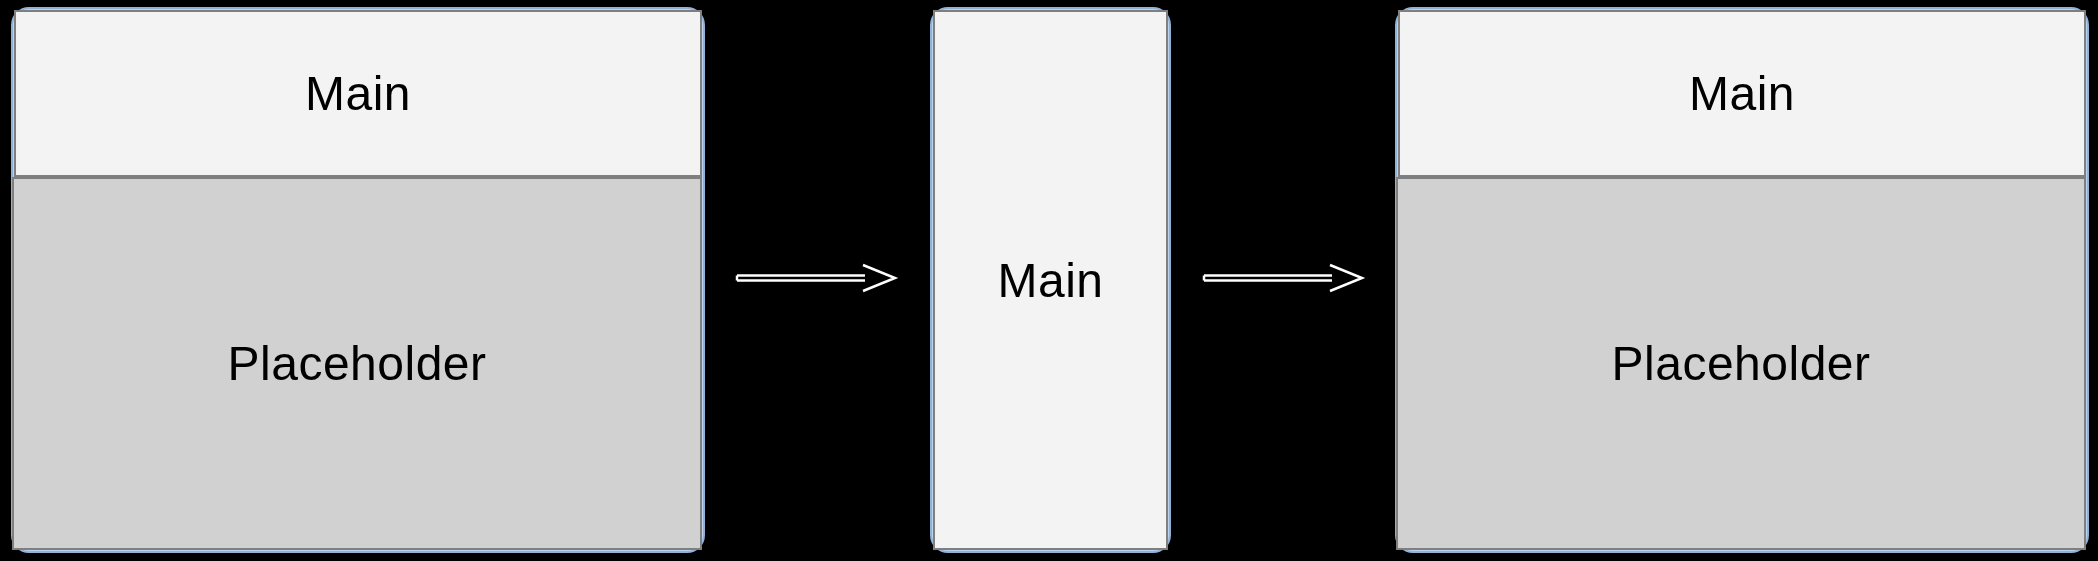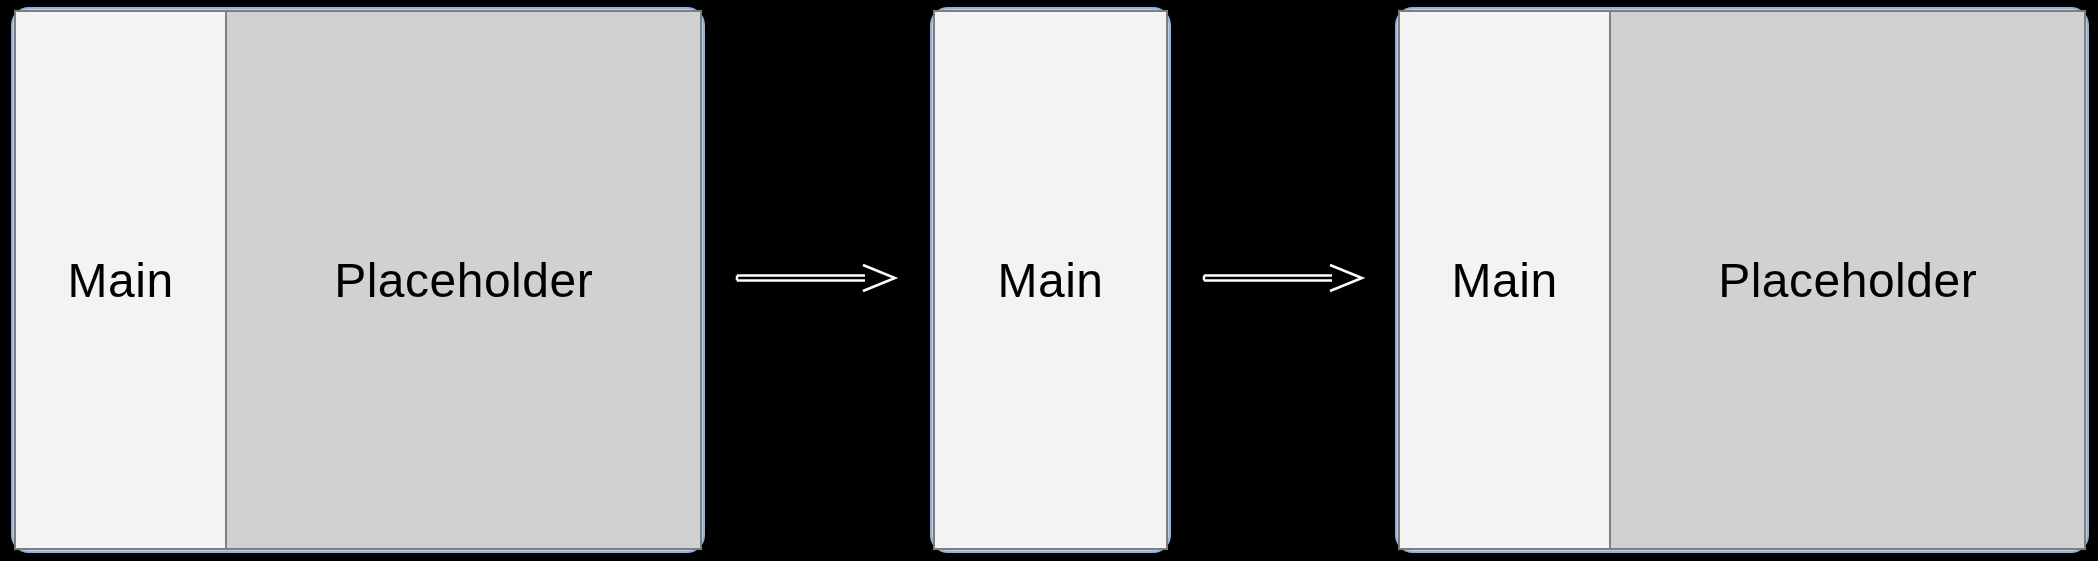--- a/index.html
+++ b/index.html
@@ -22,21 +22,21 @@
   .device-frame {
     position: absolute;
     top: 7px;
     height: 546px;
     box-sizing: border-box;
     background: var(--frame-fill, #bdd2ea);
     border: 2px solid var(--frame-stroke, #8fb2d9);
     border-radius: 18px;
     padding: 1px;
     display: flex;
-    flex-direction: row;
+    flex-direction: column;
   }
   .frame-left   { left: 11px;   width: 694px; }
   .frame-center { left: 930px;  width: 241px; }
   .frame-right  { left: 1395px; width: 694px; }
 
   .pane {
     box-sizing: border-box;
     border: 2px solid #7f7f7f;
     display: flex;
     align-items: center;

